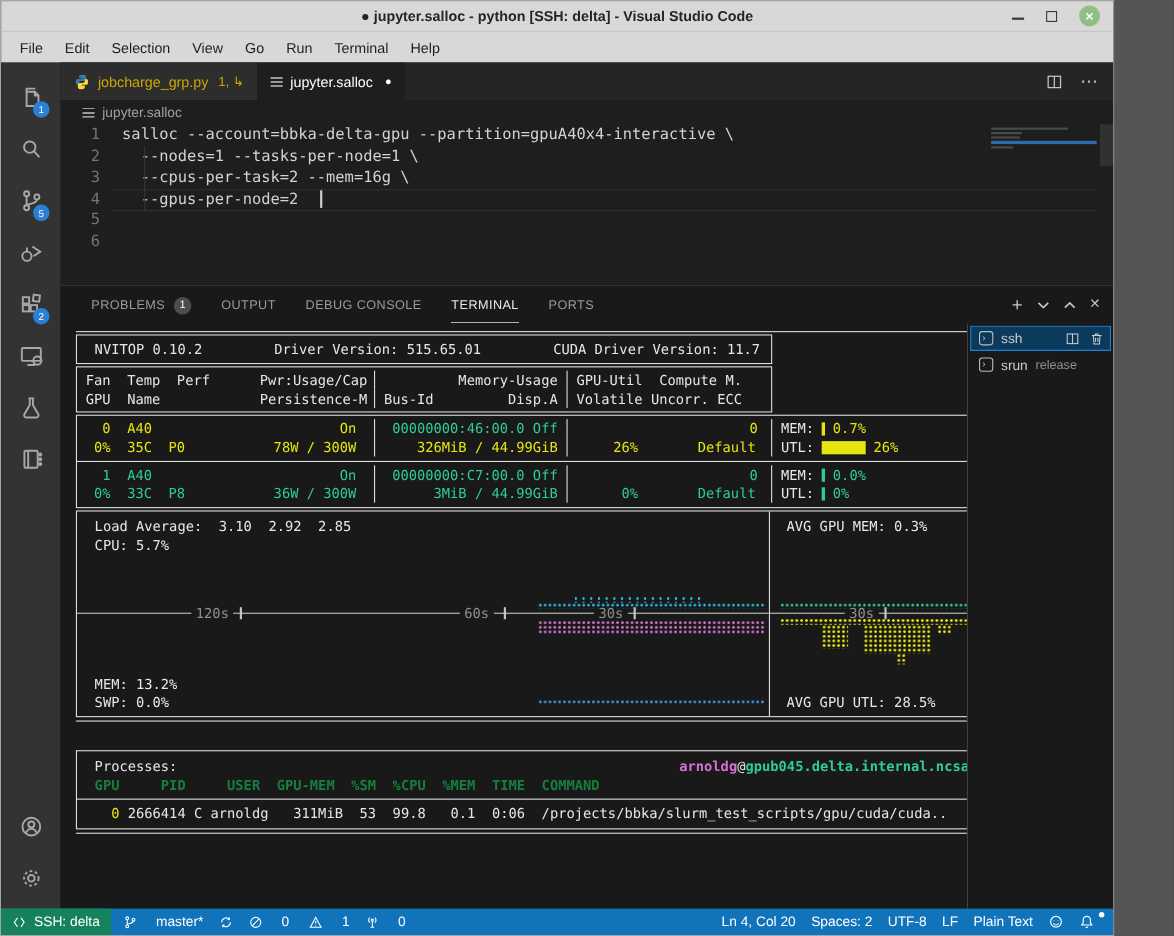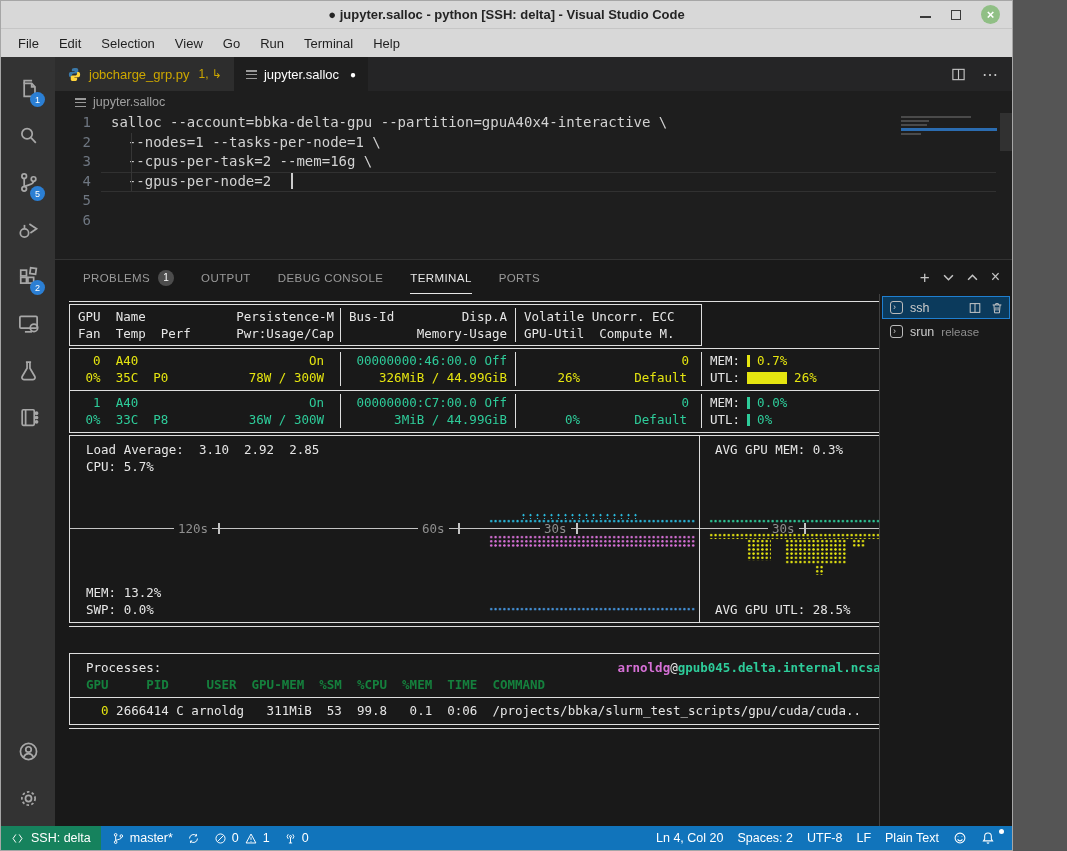--- a/index.html
+++ b/index.html
@@ -112,21 +112,21 @@
 
 .nv-proc .proc-row1 { display:flex; justify-content:space-between; padding:5px 10px 0 16px;gap:36px; }
 .proc-header { padding:0 0 4px 16px; font-weight:bold; color:#15803d; white-space:pre; }
 .proc-data { border-top:1px solid #dedede; padding:4px 0 5px 16px; white-space:pre; }
 .u-magenta { color:var(--c-magenta,#d670d6); font-weight:bold; }
 .u-green { color:var(--c-green,#2ecc9a); font-weight:bold; }
 
 
 .statusbar { position:absolute; left:0; right:0; bottom:0; height:24px; background:var(--c-statusbar,#1174bb); display:flex; align-items:center; color:#fff; font-size:12.5px; }
 .sb-remote { background:var(--c-remote_badge,#16825d); height:100%; display:flex; align-items:center; padding:0 10px; gap:7px; }
-.sb-item { display:flex; align-items:center; gap:5px; padding:0 7px; }
+.sb-item { display:flex; align-items:center; gap:17px; padding:0 7px; }
 .sb-left { display:flex; align-items:center; margin-left:4px; }
 .sb-right { margin-left:auto; display:flex; align-items:center; padding-right:10px; }
 .statusbar svg { stroke:#fff; fill:none; stroke-width:1.2; }
 .bell-wrap { position:relative; }
 .bell-dot { position:absolute; right:-2px; top:-2px; width:5px; height:5px; border-radius:50%; background:#fff; }
 </style>
 </head>
 <body>
 
 <div class="window">
@@ -322,31 +322,36 @@
               <path d="M1 6l4-4 4 4"></path>
             </svg>
           <span class="pa-x">×</span>
         </div>
       </div>
 
       <div class="terminal">
 
         <div class="nv-hairline pre"></div>
 
+        <div class="nv-box narrow nv-title">
+          <span>NVITOP 0.10.2</span>
+          <span>Driver Version: 515.65.01</span>
+          <span>CUDA Driver Version: 11.7</span>
+        </div>
 
         <div class="nv-box narrow nv-head">
+          <div class="nv-row">
+            <div class="cell c1 hdr"><span>Fan  Temp  Perf</span><span>Pwr:Usage/Cap</span></div>
+            <div class="cell c2 rt"><span>Memory-Usage</span></div>
+            <div class="cell c3"><span>GPU-Util  Compute M.</span></div>
+          </div>
           <div class="nv-row">
             <div class="cell c1 hdr"><span>GPU  Name</span><span>Persistence-M</span></div>
             <div class="cell c2"><span>Bus-Id</span><span>Disp.A</span></div>
             <div class="cell c3"><span>Volatile Uncorr. ECC</span></div>
-          </div>
-          <div class="nv-row">
-            <div class="cell c1 hdr"><span>Fan  Temp  Perf</span><span>Pwr:Usage/Cap</span></div>
-            <div class="cell c2 rt"><span>Memory-Usage</span></div>
-            <div class="cell c3"><span>GPU-Util  Compute M.</span></div>
           </div>
         </div>
 
         <div class="nv-box">
           <div class="nv-gpu gpu0">
             <div class="nv-row">
               <div class="cell c1"><span>  0  A40</span><span>On</span></div>
               <div class="cell c2 rt busid-green"><span>00000000:46:00.0 Off</span></div>
               <div class="cell c3 rt"><span>0</span></div>
               <div class="cell c4"><span class="wlabel">MEM:</span><span class="bar thin bar-y"></span><span>0.7%</span></div>

